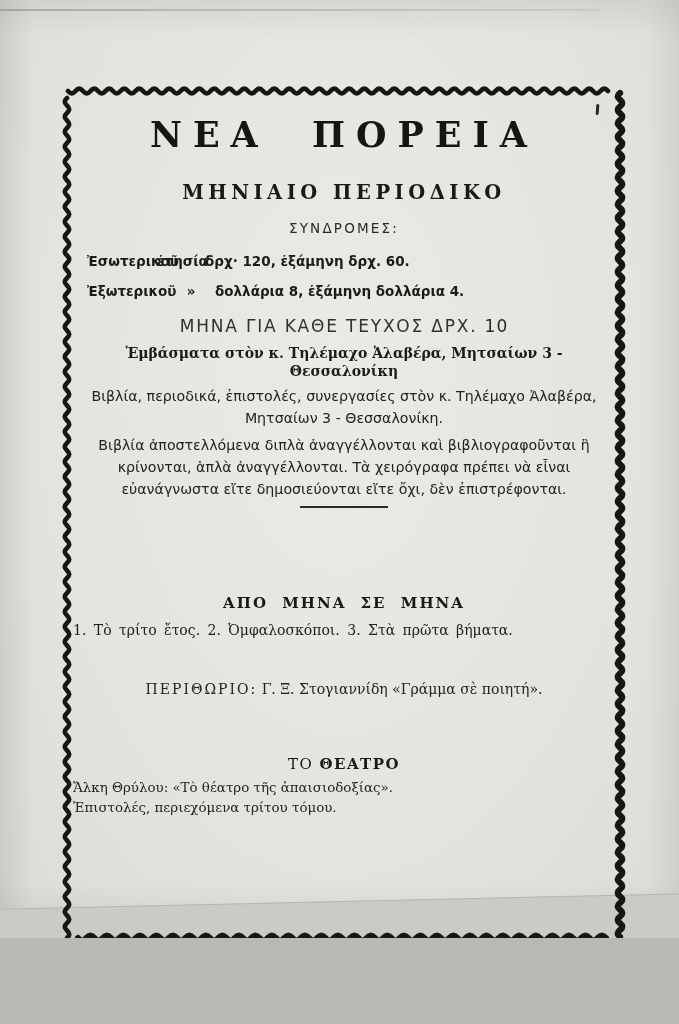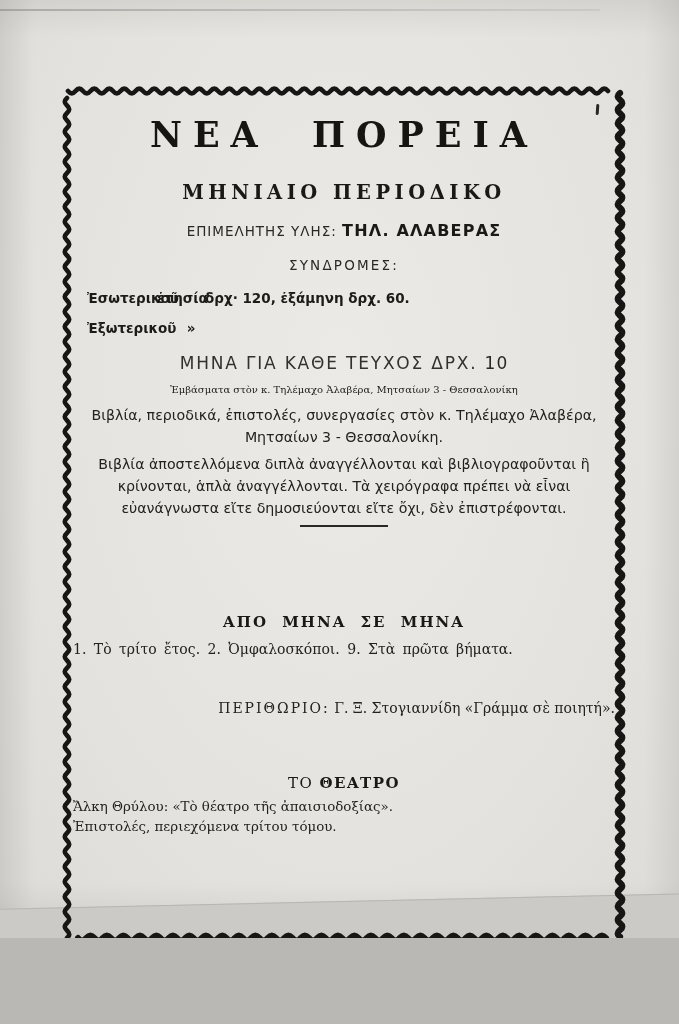--- a/index.html
+++ b/index.html
@@ -36,33 +36,33 @@
         font-weight:700;font-size:13.5px;color:#1d1b18;}
   .sub-row{display:flex;line-height:19px;}
   .sub-row + .sub-row{margin-top:11px;}
   .sub-label{width:70px;}
   .sub-mid{width:48px;text-align:center;}
   .sub-row.foreign .sub-mid{width:58px;padding-left:10px;box-sizing:border-box;}
 
   .price{margin-top:14px;font-family:"DejaVu Sans",sans-serif;font-size:17px;
          line-height:22px;letter-spacing:1.8px;color:#33312d;}
   .price .val{letter-spacing:1px;color:#2a2825;}
-  .remit{margin-top:7px;font-family:"DejaVu Serif",serif;font-weight:400;
-         font-size:10px;line-height:18px;color:#1d1b18;}
+  .remit{margin-top:7px;font-family:"DejaVu Serif",serif;font-weight:700;
+         font-size:14px;line-height:18px;color:#1d1b18;}
 
   .para{margin:5px auto 0;max-width:512px;font-family:"DejaVu Sans",sans-serif;
         font-size:14.2px;line-height:22px;color:#242220;text-align:center;}
   .rule{margin:6px auto 0;width:88px;border:0;border-top:2px solid #2b2927;height:0;}
 
   .sec-head{margin-top:86px;font-family:"DejaVu Serif",serif;font-weight:700;
         font-size:15px;line-height:18px;letter-spacing:2px;word-spacing:7px;color:#1b1916;}
   .items{margin-top:9px;font-family:"DejaVu Serif",serif;font-size:14px;
         line-height:18px;word-spacing:3px;color:#242220;text-align:left;}
   .margin-line{margin-top:41px;font-family:"DejaVu Serif",serif;font-size:14px;
-        line-height:18px;color:#242220;text-align:right;}
+        line-height:18px;color:#242220;text-align:center;}
   .margin-line .lbl{letter-spacing:2px;}
   .theatre-head{margin-top:57px;font-family:"DejaVu Serif",serif;font-size:15px;
         line-height:18px;letter-spacing:1.5px;color:#1b1916;}
   .theatre-head .bold{font-weight:700;}
   .theatre-lines{margin-top:5px;font-family:"DejaVu Serif",serif;font-size:13.4px;
         line-height:20px;color:#242220;text-align:left;}
 </style>
 </head>
 <body>
 
@@ -76,53 +76,50 @@
     <path transform="translate(558,9) rotate(90)" fill="none" stroke="#181614" stroke-width="6.2" stroke-linecap="round" d="M0,0c2.43,3.10 4.32,3.10 6.75,0c2.43,-3.10 4.32,-3.10 6.75,0c2.43,3.10 4.32,3.10 6.75,0c2.43,-3.10 4.32,-3.10 6.75,0c2.43,3.10 4.32,3.10 6.75,0c2.43,-3.10 4.32,-3.10 6.75,0c2.43,3.10 4.32,3.10 6.75,0c2.43,-3.10 4.32,-3.10 6.75,0c2.43,3.10 4.32,3.10 6.75,0c2.43,-3.10 4.32,-3.10 6.75,0c2.43,3.10 4.32,3.10 6.75,0c2.43,-3.10 4.32,-3.10 6.75,0c2.43,3.10 4.32,3.10 6.75,0c2.43,-3.10 4.32,-3.10 6.75,0c2.43,3.10 4.32,3.10 6.75,0c2.43,-3.10 4.32,-3.10 6.75,0c2.43,3.10 4.32,3.10 6.75,0c2.43,-3.10 4.32,-3.10 6.75,0c2.43,3.10 4.32,3.10 6.75,0c2.43,-3.10 4.32,-3.10 6.75,0c2.43,3.10 4.32,3.10 6.75,0c2.43,-3.10 4.32,-3.10 6.75,0c2.43,3.10 4.32,3.10 6.75,0c2.43,-3.10 4.32,-3.10 6.75,0c2.43,3.10 4.32,3.10 6.75,0c2.43,-3.10 4.32,-3.10 6.75,0c2.43,3.10 4.32,3.10 6.75,0c2.43,-3.10 4.32,-3.10 6.75,0c2.43,3.10 4.32,3.10 6.75,0c2.43,-3.10 4.32,-3.10 6.75,0c2.43,3.10 4.32,3.10 6.75,0c2.43,-3.10 4.32,-3.10 6.75,0c2.43,3.10 4.32,3.10 6.75,0c2.43,-3.10 4.32,-3.10 6.75,0c2.43,3.10 4.32,3.10 6.75,0c2.43,-3.10 4.32,-3.10 6.75,0c2.43,3.10 4.32,3.10 6.75,0c2.43,-3.10 4.32,-3.10 6.75,0c2.43,3.10 4.32,3.10 6.75,0c2.43,-3.10 4.32,-3.10 6.75,0c2.43,3.10 4.32,3.10 6.75,0c2.43,-3.10 4.32,-3.10 6.75,0c2.43,3.10 4.32,3.10 6.75,0c2.43,-3.10 4.32,-3.10 6.75,0c2.43,3.10 4.32,3.10 6.75,0c2.43,-3.10 4.32,-3.10 6.75,0c2.43,3.10 4.32,3.10 6.75,0c2.43,-3.10 4.32,-3.10 6.75,0c2.43,3.10 4.32,3.10 6.75,0c2.43,-3.10 4.32,-3.10 6.75,0c2.43,3.10 4.32,3.10 6.75,0c2.43,-3.10 4.32,-3.10 6.75,0c2.43,3.10 4.32,3.10 6.75,0c2.43,-3.10 4.32,-3.10 6.75,0c2.43,3.10 4.32,3.10 6.75,0c2.43,-3.10 4.32,-3.10 6.75,0c2.43,3.10 4.32,3.10 6.75,0c2.43,-3.10 4.32,-3.10 6.75,0c2.43,3.10 4.32,3.10 6.75,0c2.43,-3.10 4.32,-3.10 6.75,0c2.43,3.10 4.32,3.10 6.75,0c2.43,-3.10 4.32,-3.10 6.75,0c2.43,3.10 4.32,3.10 6.75,0c2.43,-3.10 4.32,-3.10 6.75,0c2.43,3.10 4.32,3.10 6.75,0c2.43,-3.10 4.32,-3.10 6.75,0c2.43,3.10 4.32,3.10 6.75,0c2.43,-3.10 4.32,-3.10 6.75,0c2.43,3.10 4.32,3.10 6.75,0c2.43,-3.10 4.32,-3.10 6.75,0c2.43,3.10 4.32,3.10 6.75,0c2.43,-3.10 4.32,-3.10 6.75,0c2.43,3.10 4.32,3.10 6.75,0c2.43,-3.10 4.32,-3.10 6.75,0c2.43,3.10 4.32,3.10 6.75,0c2.43,-3.10 4.32,-3.10 6.75,0c2.43,3.10 4.32,3.10 6.75,0c2.43,-3.10 4.32,-3.10 6.75,0c2.43,3.10 4.32,3.10 6.75,0c2.43,-3.10 4.32,-3.10 6.75,0c2.43,3.10 4.32,3.10 6.75,0c2.43,-3.10 4.32,-3.10 6.75,0c2.43,3.10 4.32,3.10 6.75,0c2.43,-3.10 4.32,-3.10 6.75,0c2.43,3.10 4.32,3.10 6.75,0c2.43,-3.10 4.32,-3.10 6.75,0c2.43,3.10 4.32,3.10 6.75,0c2.43,-3.10 4.32,-3.10 6.75,0c2.43,3.10 4.32,3.10 6.75,0c2.43,-3.10 4.32,-3.10 6.75,0c2.43,3.10 4.32,3.10 6.75,0c2.43,-3.10 4.32,-3.10 6.75,0c2.43,3.10 4.32,3.10 6.75,0c2.43,-3.10 4.32,-3.10 6.75,0c2.43,3.10 4.32,3.10 6.75,0c2.43,-3.10 4.32,-3.10 6.75,0c2.43,3.10 4.32,3.10 6.75,0c2.43,-3.10 4.32,-3.10 6.75,0c2.43,3.10 4.32,3.10 6.75,0c2.43,-3.10 4.32,-3.10 6.75,0c2.43,3.10 4.32,3.10 6.75,0c2.43,-3.10 4.32,-3.10 6.75,0c2.43,3.10 4.32,3.10 6.75,0c2.43,-3.10 4.32,-3.10 6.75,0c2.43,3.10 4.32,3.10 6.75,0c2.43,-3.10 4.32,-3.10 6.75,0c2.43,3.10 4.32,3.10 6.75,0c2.43,-3.10 4.32,-3.10 6.75,0c2.43,3.10 4.32,3.10 6.75,0c2.43,-3.10 4.32,-3.10 6.75,0c2.43,3.10 4.32,3.10 6.75,0c2.43,-3.10 4.32,-3.10 6.75,0c2.43,3.10 4.32,3.10 6.75,0c2.43,-3.10 4.32,-3.10 6.75,0c2.43,3.10 4.32,3.10 6.75,0c2.43,-3.10 4.32,-3.10 6.75,0c2.43,3.10 4.32,3.10 6.75,0c2.43,-3.10 4.32,-3.10 6.75,0c2.43,3.10 4.32,3.10 6.75,0c2.43,-3.10 4.32,-3.10 6.75,0c2.43,3.10 4.32,3.10 6.75,0c2.43,-3.10 4.32,-3.10 6.75,0c2.43,3.10 4.32,3.10 6.75,0c2.43,-3.10 4.32,-3.10 6.75,0c2.43,3.10 4.32,3.10 6.75,0"></path>
     <path transform="translate(16,854)" fill="none" stroke="#181614" stroke-width="6.0" stroke-linecap="round" d="M0,0c2.97,3.40 5.28,3.40 8.25,0c2.97,-3.40 5.28,-3.40 8.25,0c2.97,3.40 5.28,3.40 8.25,0c2.97,-3.40 5.28,-3.40 8.25,0c2.97,3.40 5.28,3.40 8.25,0c2.97,-3.40 5.28,-3.40 8.25,0c2.97,3.40 5.28,3.40 8.25,0c2.97,-3.40 5.28,-3.40 8.25,0c2.97,3.40 5.28,3.40 8.25,0c2.97,-3.40 5.28,-3.40 8.25,0c2.97,3.40 5.28,3.40 8.25,0c2.97,-3.40 5.28,-3.40 8.25,0c2.97,3.40 5.28,3.40 8.25,0c2.97,-3.40 5.28,-3.40 8.25,0c2.97,3.40 5.28,3.40 8.25,0c2.97,-3.40 5.28,-3.40 8.25,0c2.97,3.40 5.28,3.40 8.25,0c2.97,-3.40 5.28,-3.40 8.25,0c2.97,3.40 5.28,3.40 8.25,0c2.97,-3.40 5.28,-3.40 8.25,0c2.97,3.40 5.28,3.40 8.25,0c2.97,-3.40 5.28,-3.40 8.25,0c2.97,3.40 5.28,3.40 8.25,0c2.97,-3.40 5.28,-3.40 8.25,0c2.97,3.40 5.28,3.40 8.25,0c2.97,-3.40 5.28,-3.40 8.25,0c2.97,3.40 5.28,3.40 8.25,0c2.97,-3.40 5.28,-3.40 8.25,0c2.97,3.40 5.28,3.40 8.25,0c2.97,-3.40 5.28,-3.40 8.25,0c2.97,3.40 5.28,3.40 8.25,0c2.97,-3.40 5.28,-3.40 8.25,0c2.97,3.40 5.28,3.40 8.25,0c2.97,-3.40 5.28,-3.40 8.25,0c2.97,3.40 5.28,3.40 8.25,0c2.97,-3.40 5.28,-3.40 8.25,0c2.97,3.40 5.28,3.40 8.25,0c2.97,-3.40 5.28,-3.40 8.25,0c2.97,3.40 5.28,3.40 8.25,0c2.97,-3.40 5.28,-3.40 8.25,0c2.97,3.40 5.28,3.40 8.25,0c2.97,-3.40 5.28,-3.40 8.25,0c2.97,3.40 5.28,3.40 8.25,0c2.97,-3.40 5.28,-3.40 8.25,0c2.97,3.40 5.28,3.40 8.25,0c2.97,-3.40 5.28,-3.40 8.25,0c2.97,3.40 5.28,3.40 8.25,0c2.97,-3.40 5.28,-3.40 8.25,0c2.97,3.40 5.28,3.40 8.25,0c2.97,-3.40 5.28,-3.40 8.25,0c2.97,3.40 5.28,3.40 8.25,0c2.97,-3.40 5.28,-3.40 8.25,0c2.97,3.40 5.28,3.40 8.25,0c2.97,-3.40 5.28,-3.40 8.25,0c2.97,3.40 5.28,3.40 8.25,0c2.97,-3.40 5.28,-3.40 8.25,0c2.97,3.40 5.28,3.40 8.25,0c2.97,-3.40 5.28,-3.40 8.25,0c2.97,3.40 5.28,3.40 8.25,0c2.97,-3.40 5.28,-3.40 8.25,0c2.97,3.40 5.28,3.40 8.25,0c2.97,-3.40 5.28,-3.40 8.25,0c2.97,3.40 5.28,3.40 8.25,0c2.97,-3.40 5.28,-3.40 8.25,0"></path>
     <path transform="translate(5,14) rotate(90)" fill="none" stroke="#181614" stroke-width="4.6" stroke-linecap="round" d="M0,0c2.70,3.00 4.80,3.00 7.50,0c2.70,-3.00 4.80,-3.00 7.50,0c2.70,3.00 4.80,3.00 7.50,0c2.70,-3.00 4.80,-3.00 7.50,0c2.70,3.00 4.80,3.00 7.50,0c2.70,-3.00 4.80,-3.00 7.50,0c2.70,3.00 4.80,3.00 7.50,0c2.70,-3.00 4.80,-3.00 7.50,0c2.70,3.00 4.80,3.00 7.50,0c2.70,-3.00 4.80,-3.00 7.50,0c2.70,3.00 4.80,3.00 7.50,0c2.70,-3.00 4.80,-3.00 7.50,0c2.70,3.00 4.80,3.00 7.50,0c2.70,-3.00 4.80,-3.00 7.50,0c2.70,3.00 4.80,3.00 7.50,0c2.70,-3.00 4.80,-3.00 7.50,0c2.70,3.00 4.80,3.00 7.50,0c2.70,-3.00 4.80,-3.00 7.50,0c2.70,3.00 4.80,3.00 7.50,0c2.70,-3.00 4.80,-3.00 7.50,0c2.70,3.00 4.80,3.00 7.50,0c2.70,-3.00 4.80,-3.00 7.50,0c2.70,3.00 4.80,3.00 7.50,0c2.70,-3.00 4.80,-3.00 7.50,0c2.70,3.00 4.80,3.00 7.50,0c2.70,-3.00 4.80,-3.00 7.50,0c2.70,3.00 4.80,3.00 7.50,0c2.70,-3.00 4.80,-3.00 7.50,0c2.70,3.00 4.80,3.00 7.50,0c2.70,-3.00 4.80,-3.00 7.50,0c2.70,3.00 4.80,3.00 7.50,0c2.70,-3.00 4.80,-3.00 7.50,0c2.70,3.00 4.80,3.00 7.50,0c2.70,-3.00 4.80,-3.00 7.50,0c2.70,3.00 4.80,3.00 7.50,0c2.70,-3.00 4.80,-3.00 7.50,0c2.70,3.00 4.80,3.00 7.50,0c2.70,-3.00 4.80,-3.00 7.50,0c2.70,3.00 4.80,3.00 7.50,0c2.70,-3.00 4.80,-3.00 7.50,0c2.70,3.00 4.80,3.00 7.50,0c2.70,-3.00 4.80,-3.00 7.50,0c2.70,3.00 4.80,3.00 7.50,0c2.70,-3.00 4.80,-3.00 7.50,0c2.70,3.00 4.80,3.00 7.50,0c2.70,-3.00 4.80,-3.00 7.50,0c2.70,3.00 4.80,3.00 7.50,0c2.70,-3.00 4.80,-3.00 7.50,0c2.70,3.00 4.80,3.00 7.50,0c2.70,-3.00 4.80,-3.00 7.50,0c2.70,3.00 4.80,3.00 7.50,0c2.70,-3.00 4.80,-3.00 7.50,0c2.70,3.00 4.80,3.00 7.50,0c2.70,-3.00 4.80,-3.00 7.50,0c2.70,3.00 4.80,3.00 7.50,0c2.70,-3.00 4.80,-3.00 7.50,0c2.70,3.00 4.80,3.00 7.50,0c2.70,-3.00 4.80,-3.00 7.50,0c2.70,3.00 4.80,3.00 7.50,0c2.70,-3.00 4.80,-3.00 7.50,0c2.70,3.00 4.80,3.00 7.50,0c2.70,-3.00 4.80,-3.00 7.50,0c2.70,3.00 4.80,3.00 7.50,0c2.70,-3.00 4.80,-3.00 7.50,0c2.70,3.00 4.80,3.00 7.50,0c2.70,-3.00 4.80,-3.00 7.50,0c2.70,3.00 4.80,3.00 7.50,0c2.70,-3.00 4.80,-3.00 7.50,0c2.70,3.00 4.80,3.00 7.50,0c2.70,-3.00 4.80,-3.00 7.50,0c2.70,3.00 4.80,3.00 7.50,0c2.70,-3.00 4.80,-3.00 7.50,0c2.70,3.00 4.80,3.00 7.50,0c2.70,-3.00 4.80,-3.00 7.50,0c2.70,3.00 4.80,3.00 7.50,0c2.70,-3.00 4.80,-3.00 7.50,0c2.70,3.00 4.80,3.00 7.50,0c2.70,-3.00 4.80,-3.00 7.50,0c2.70,3.00 4.80,3.00 7.50,0c2.70,-3.00 4.80,-3.00 7.50,0c2.70,3.00 4.80,3.00 7.50,0c2.70,-3.00 4.80,-3.00 7.50,0c2.70,3.00 4.80,3.00 7.50,0c2.70,-3.00 4.80,-3.00 7.50,0c2.70,3.00 4.80,3.00 7.50,0c2.70,-3.00 4.80,-3.00 7.50,0c2.70,3.00 4.80,3.00 7.50,0c2.70,-3.00 4.80,-3.00 7.50,0c2.70,3.00 4.80,3.00 7.50,0c2.70,-3.00 4.80,-3.00 7.50,0c2.70,3.00 4.80,3.00 7.50,0c2.70,-3.00 4.80,-3.00 7.50,0c2.70,3.00 4.80,3.00 7.50,0c2.70,-3.00 4.80,-3.00 7.50,0c2.70,3.00 4.80,3.00 7.50,0c2.70,-3.00 4.80,-3.00 7.50,0c2.70,3.00 4.80,3.00 7.50,0c2.70,-3.00 4.80,-3.00 7.50,0c2.70,3.00 4.80,3.00 7.50,0c2.70,-3.00 4.80,-3.00 7.50,0c2.70,3.00 4.80,3.00 7.50,0c2.70,-3.00 4.80,-3.00 7.50,0c2.70,3.00 4.80,3.00 7.50,0c2.70,-3.00 4.80,-3.00 7.50,0c2.70,3.00 4.80,3.00 7.50,0c2.70,-3.00 4.80,-3.00 7.50,0c2.70,3.00 4.80,3.00 7.50,0c2.70,-3.00 4.80,-3.00 7.50,0c2.70,3.00 4.80,3.00 7.50,0c2.70,-3.00 4.80,-3.00 7.50,0c2.70,3.00 4.80,3.00 7.50,0c2.70,-3.00 4.80,-3.00 7.50,0"></path>
   </svg>
 
   <div class="content">
 
     <div class="title c">ΝΕΑ ΠΟΡΕΙΑ</div>
     <div class="subtitle c">ΜΗΝΙΑΙΟ ΠΕΡΙΟΔΙΚΟ</div>
 
-    <div class="editor c">
-      <span>ΕΠΙΜΕΛΗΤΗΣ ΥΛΗΣ:</span>
-      <span class="name">ΤΗΛ. ΑΛΑΒΕΡΑΣ</span>
-    </div>
 
     <div class="synd c">ΣΥΝΔΡΟΜΕΣ:</div>
 
     <div class="subs">
       <div class="sub-row domestic">
         <span class="sub-label">Ἐσωτερικοῦ</span>
         <span class="sub-mid">ἐτησία</span>
         <span class="sub-val">δρχ· 120, ἐξάμηνη δρχ. 60.</span>
       </div>
       <div class="sub-row foreign">
         <span class="sub-label">Ἐξωτερικοῦ</span>
         <span class="sub-mid">»</span>
+        <span class="sub-val">δολλάρια 8, ἐξάμηνη δολλάρια 4.</span>
       </div>
     </div>
 
     <div class="price c">
       <span>ΜΗΝΑ ΓΙΑ ΚΑΘΕ ΤΕΥΧΟΣ ΔΡΧ.</span>
       <span class="val">10</span>
     </div>
 
     <div class="remit c">Ἐμβάσματα στὸν κ. Τηλέμαχο Ἀλαβέρα, Μητσαίων 3 - Θεσσαλονίκη</div>
 
     <div class="para">Βιβλία, περιοδικά, ἐπιστολές, συνεργασίες στὸν κ. Τηλέμαχο Ἀλαβέρα, Μητσαίων 3 - Θεσσαλονίκη.</div>
     <div class="para">Βιβλία ἀποστελλόμενα διπλὰ ἀναγγέλλονται καὶ βιβλιογραφοῦνται ἢ κρίνονται, ἁπλὰ ἀναγγέλλονται. Τὰ χειρόγραφα πρέπει νὰ εἶναι εὐανάγνωστα εἴτε δημοσιεύονται εἴτε ὄχι, δὲν ἐπιστρέφονται.</div>
 
     <hr class="rule">
 
     <div class="sec-head c">ΑΠΟ ΜΗΝΑ ΣΕ ΜΗΝΑ</div>
-    <div class="items">1. Τὸ τρίτο ἔτος. 2. Ὀμφαλοσκόποι. 9. Στὰ πρῶτα βήματα.</div>
+    <div class="items">1. Τὸ τρίτο ἔτος. 2. Ὀμφαλοσκόποι. 3. Στὰ πρῶτα βήματα.</div>
 
     <div class="margin-line">
       <span class="lbl">ΠΕΡΙΘΩΡΙΟ:</span>
       <span>Γ. Ξ. Στογιαννίδη «Γράμμα σὲ ποιητή».</span>
     </div>
 
     <div class="theatre-head c">
       <span>ΤΟ</span>
       <span class="bold">ΘΕΑΤΡΟ</span>
     </div>

